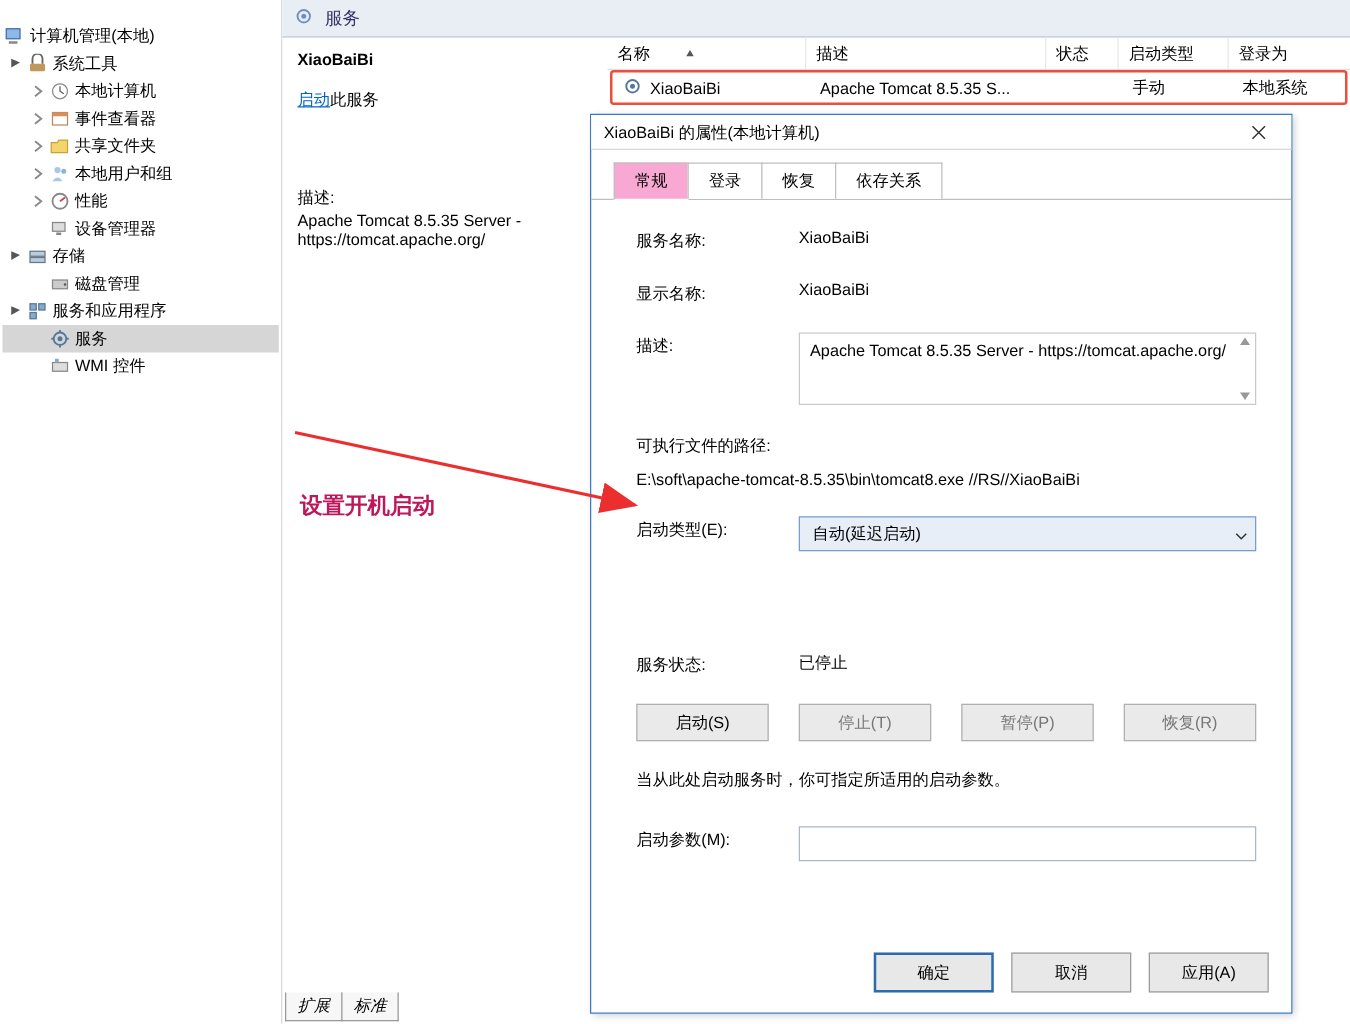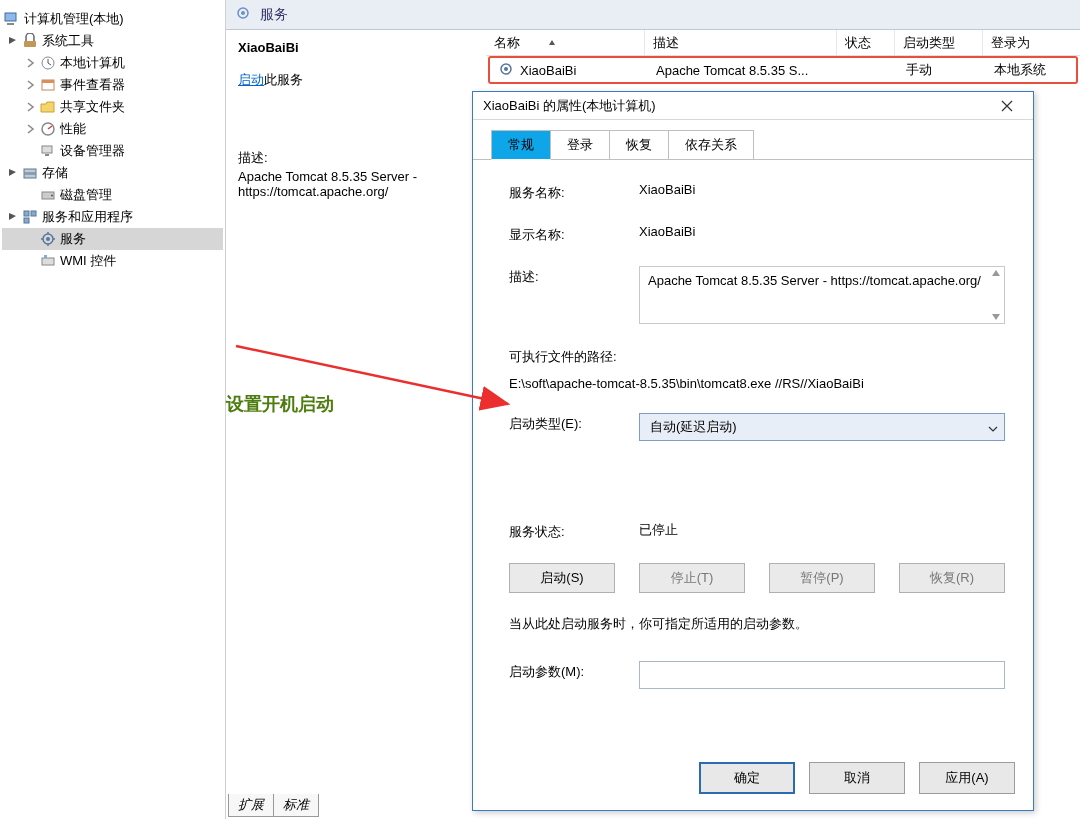--- a/index.html
+++ b/index.html
@@ -1,18 +1,18 @@
 <!DOCTYPE html>
 <html><head>
 <meta charset="utf-8">
 <style>
 * { box-sizing: border-box; margin: 0; padding: 0; font-family: "Microsoft YaHei", "Segoe UI", Tahoma, sans-serif; font-size: 13px; }
 body { background: #fff; width: 1080px; height: 819px; overflow: hidden; position: relative; }
 .app { display: flex; height: 100%; }
-.tree-panel { width: 226px; border-right: 1px solid #d0d0d0; background: #fff; padding: 8px 2px; overflow: hidden; }
+.tree-panel { width: 226px; border-right: 1px solid #d0d0d0; background: #fff; padding: 18px 2px; overflow: hidden; }
 .tree-row { display: flex; align-items: center; height: 22px; padding: 1px 0; white-space: nowrap; }
 .tree-row.selected { background: #d6d6d6; }
 .tw { display: inline-flex; width: 14px; height: 14px; align-items: center; justify-content: center; cursor: pointer; }
 .tw svg { display: block; }
 .indent { display: inline-block; }
 .ic { width: 16px; height: 16px; display: inline-flex; align-items: center; justify-content: center; margin: 0 4px 0 2px; }
 .tree-row .label { color: #000; }
 .right { flex: 1; display: flex; flex-direction: column; position: relative; background: #fff; }
 .services-header { height: 30px; background: #e9eef5; border-bottom: 1px solid #c0c9d8; display: flex; align-items: center; padding: 0 8px; }
 .services-header .gear { margin-right: 8px; }
@@ -34,38 +34,38 @@
 .list-row .gear { margin-right: 6px; }
 .bottom-tabs { position: absolute; bottom: 2px; left: 2px; display: flex; align-items: flex-end; height: 22px; }
 .bottom-tabs .tab { border: 1px solid #999; border-top: none; padding: 2px 9px; font-style: italic; background: #f7f7f7; margin-right: -1px; cursor: pointer; }
 
 .dialog { position: absolute; left: 472px; top: 91px; width: 562px; height: 720px; background: #fff; border: 1px solid #3a79c6; box-shadow: 2px 2px 6px rgba(0,0,0,0.2); display: flex; flex-direction: column; }
 .dialog-title { height: 28px; display: flex; align-items: center; justify-content: space-between; padding: 0 6px 0 10px; background: #fff; border-bottom: 1px solid #d8d8d8; }
 .dialog-title .txt { font-size: 13px; }
 .dialog-title .close { width: 40px; height: 22px; display: flex; align-items: center; justify-content: center; cursor: pointer; }
 .dialog-tabs { display: flex; border-bottom: 1px solid #bfbfbf; padding: 10px 8px 0 18px; gap: 0; }
 .dialog-tabs .dtab { padding: 5px 16px; border: 1px solid #bfbfbf; border-bottom: none; background: #fff; margin-right: -1px; cursor: pointer; }
-.dialog-tabs .dtab.active { background: #0ea5e9; border-bottom: 1px solid #fff; margin-bottom: -1px; }
+.dialog-tabs .dtab.active { background: #f9a8d4; border-bottom: 1px solid #fff; margin-bottom: -1px; }
 .dialog-content { flex: 1; padding: 22px 28px 10px 36px; position: relative; }
 .form-row { display: flex; margin-bottom: 22px; align-items: flex-start; }
 .form-row.tight { margin-bottom: 10px; }
 .form-row .lab { width: 130px; color: #000; padding-top: 2px; }
 .form-row .val { flex: 1; color: #000; }
 .desc-box { flex: 1; border: 1px solid #c9c9c9; padding: 6px 8px; height: 58px; position: relative; background: #fff; }
 .desc-box .scroll { position: absolute; right: 0; top: 0; bottom: 0; width: 16px; display: flex; flex-direction: column; justify-content: space-between; align-items: center; padding: 2px 0; }
 .select-box { flex: 1; border: 1px solid #7a9ec9; background: #e8eef7; height: 28px; display: flex; align-items: center; justify-content: space-between; padding: 0 6px 0 10px; cursor: pointer; }
 .btn-row { display: flex; gap: 18px; margin: 14px 0 22px 0; justify-content: space-between; }
 .btn { width: 106px; height: 30px; border: 1px solid #b0b0b0; background: #eaeaea; color: #777; display: flex; align-items: center; justify-content: center; cursor: pointer; }
 .btn.enabled { color: #000; background: #eaeaea; }
 .input-box { flex: 1; border: 1px solid #aab7c7; height: 28px; background: #fff; }
 .dialog-footer { height: 52px; border-top: 0; display: flex; align-items: center; justify-content: flex-end; gap: 14px; padding: 0 18px 12px 0; }
 .dialog-footer .btn { width: 96px; height: 32px; background: #e8e8e8; border: 1px solid #9c9c9c; color: #000; }
 .dialog-footer .btn.primary { border: 2px solid #2b6cb0; }
 
-.annotation { position: absolute; left: 226px; top: 392px; color: #4d7c0f; font-weight: bold; font-size: 18px; pointer-events: none; }
+.annotation { position: absolute; left: 240px; top: 392px; color: #be185d; font-weight: bold; font-size: 18px; pointer-events: none; }
 .arrow-svg { position: absolute; left: 232px; top: 340px; pointer-events: none; }
 </style>
 </head>
 <body>
 
 <div class="app">
 
   <div class="tree-panel">
     <div class="tree-row">
       <span class="ic">
@@ -127,20 +127,36 @@
           <svg width="10" height="10">
             <path d="M2 1 L7 5 L2 9" fill="none" stroke="#888" stroke-width="1.5"></path>
           </svg>
         </span>
       <span class="ic">
           <svg width="16" height="16">
             <path d="M1 5 L6 5 L7 3 L14 3 L14 13 L1 13 Z" fill="#f4d46c" stroke="#c8a430"></path>
           </svg>
         </span>
       <span class="label">共享文件夹</span>
+    </div>
+    <div class="tree-row">
+      <span class="indent" style="width:22px"></span>
+      <span class="tw">
+          <svg width="10" height="10">
+            <path d="M2 1 L7 5 L2 9" fill="none" stroke="#888" stroke-width="1.5"></path>
+          </svg>
+        </span>
+      <span class="ic">
+          <svg width="16" height="16">
+            <circle cx="6" cy="5" r="2.5" fill="#a8c8e8"></circle>
+            <path d="M2 14 Q6 8 10 14 Z" fill="#a8c8e8"></path>
+            <circle cx="11" cy="6" r="2" fill="#8fb0d8"></circle>
+          </svg>
+        </span>
+      <span class="label">本地用户和组</span>
     </div>
     <div class="tree-row">
       <span class="indent" style="width:22px"></span>
       <span class="tw">
           <svg width="10" height="10">
             <path d="M2 1 L7 5 L2 9" fill="none" stroke="#888" stroke-width="1.5"></path>
           </svg>
         </span>
       <span class="ic">
           <svg width="16" height="16">

